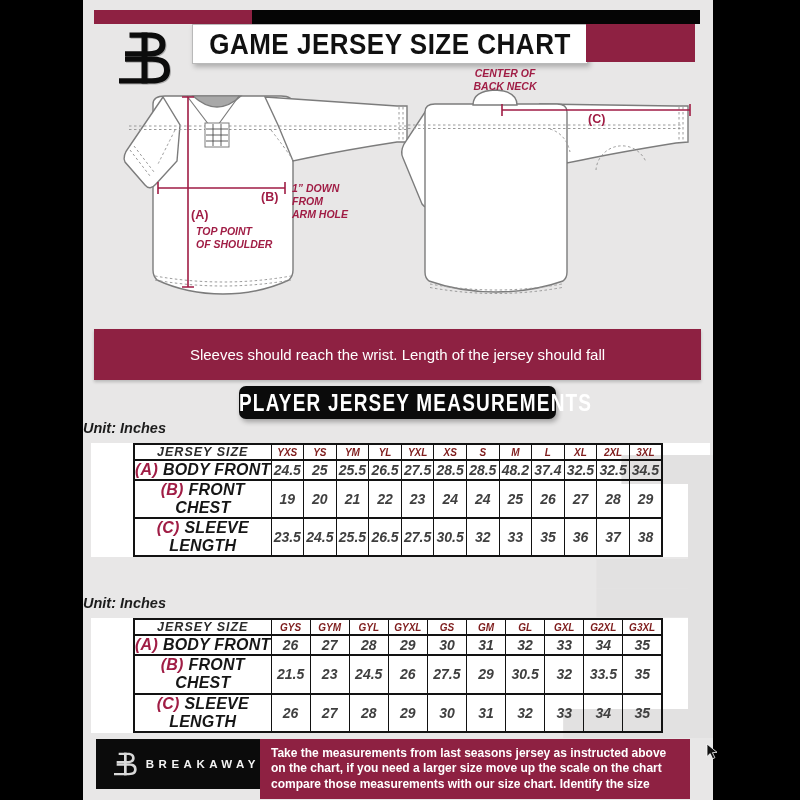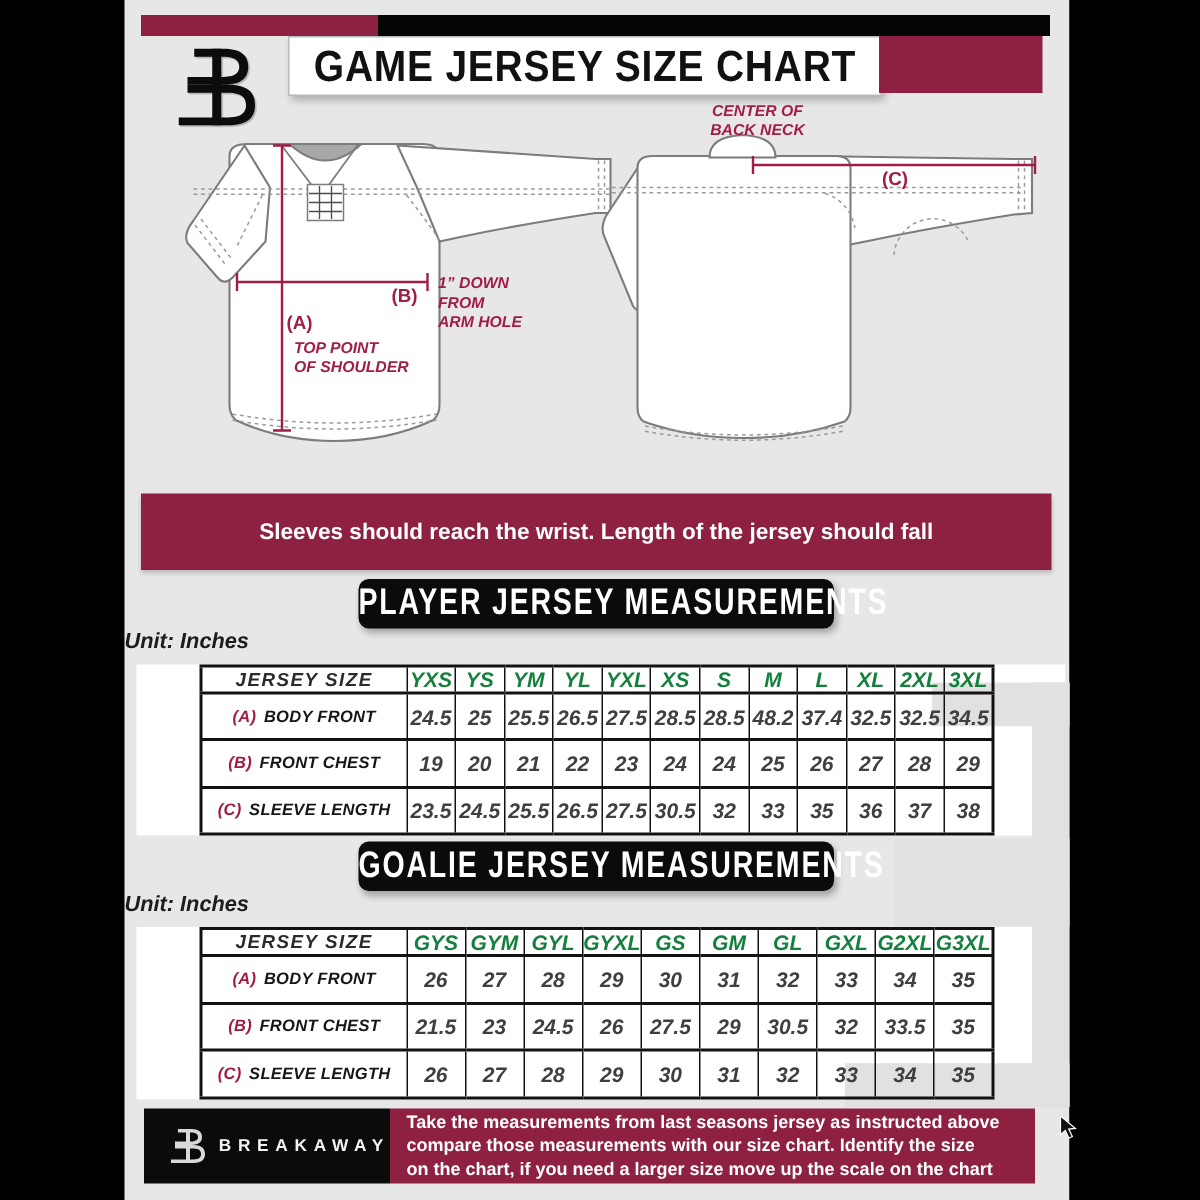--- a/index.html
+++ b/index.html
@@ -26,50 +26,50 @@
   .jersey-line{fill:#fff;stroke:#7c7c7c;stroke-width:1.4;}
   .seam{fill:none;stroke:#9a9a9a;stroke-width:1;stroke-dasharray:2.5 2.5;}
   .lace{stroke:#4d4d4d;stroke-width:.9;}
   .meas{stroke:#a01d45;stroke-width:1.6;fill:none;}
   .meas-label{fill:#a01d45;font-weight:800;font-size:12.5px;font-family:"Liberation Sans",sans-serif;}
   .meas-note{fill:#a01d45;font-weight:700;font-style:italic;font-size:10.5px;font-family:"Liberation Sans",sans-serif;}
 
   
   .fit-banner{left:11px;top:329px;width:607px;height:51px;background:#8e2142;color:#fff;
               display:flex;flex-direction:column;align-items:center;justify-content:center;
-              font-size:15px;font-weight:700;line-height:23px;text-align:center;box-shadow:0 2px 3px rgba(0,0,0,.2);}
+              font-size:15px;font-weight:400;line-height:23px;text-align:center;box-shadow:0 2px 3px rgba(0,0,0,.2);}
 
   
   .section-title{width:317px;height:33px;background:#0b0b0b;border-radius:7px;
                  box-shadow:2px 3px 5px rgba(0,0,0,.3);display:flex;align-items:center;}
   .section-title span{display:inline-block;transform:scaleY(1.3);font-size:19px;font-weight:800;
                       letter-spacing:1.2px;color:#fff;white-space:nowrap;}
   .unit-label{left:0;width:630px;text-align:left;font-size:14.5px;font-weight:700;font-style:italic;color:#1c1c1c;}
 
   
   .panel{background:#fff;z-index:1;}
   .watermark{z-index:2;color:#e2e1e1;}
   .table-wrap{z-index:3;font-style:italic;}
   .size-table{border-collapse:collapse;table-layout:fixed;width:100%;height:100%;}
   .size-table th,.size-table td{border:1.6px solid #121212;border-top-width:2.3px;border-bottom-width:2.3px;
       padding:0;text-align:center;vertical-align:middle;background:transparent;overflow:hidden;}
   .size-table{border:2.4px solid #121212;}
   th.size-head{font-size:12.5px;font-weight:600;letter-spacing:1px;color:#2b2b2b;}
-  th.size-col{font-size:14px;font-weight:800;color:#15803d;}
-  td.row-label{font-size:11px;letter-spacing:.2px;color:#161616;font-weight:700;}
+  th.size-col{font-size:10px;font-weight:800;color:#7f1d1d;}
+  td.row-label{font-size:16px;letter-spacing:.2px;color:#161616;font-weight:700;}
   td.row-label .row-key{color:#a01d45;font-weight:800;margin-right:5px;}
   td.val{font-size:14px;font-weight:600;color:#3f3f3f;}
 
   
   .footer-black{left:13px;top:739px;width:164px;height:50px;background:#0b0b0b;z-index:3;
                 display:flex;align-items:center;justify-content:flex-end;gap:8px;}
   .footer-logo{width:24px;height:28px;color:#d9d9d9;}
   .footer-brand{color:#f4f4f4;font-size:11.5px;font-weight:700;letter-spacing:4.5px;white-space:nowrap;}
-  .footer-maroon{left:177px;top:739px;width:430px;height:50px;background:#8e2142;color:#fff;z-index:3;
-                 box-sizing:border-box;padding:2px 11px;display:flex;flex-direction:column;}
+  .footer-maroon{left:177px;top:739px;width:430px;height:60px;background:#8e2142;color:#fff;z-index:3;
+                 box-sizing:border-box;padding:2px 11px;display:flex;flex-direction:column;justify-content:center;}
   .footer-maroon div{font-size:12px;font-weight:600;line-height:15.3px;white-space:nowrap;}
   .cursor{position:absolute;left:706px;top:744px;z-index:9;}
 </style>
 </head>
 <body>
 
 <svg width="0" height="0" style="position:absolute">
   <defs>
     <g id="logo-b">
       <path fill="currentColor" d="M14,6 L40,6 C58,6 62,14 62,22 C62,30 58,38 40,38 L8,38 L8,31 L40,31 C52,31 54,26 54,22 C54,18 52,13 40,13 L14,13 Z"></path>
@@ -240,23 +240,20 @@
               <td class="val">33</td>
               <td class="val">35</td>
               <td class="val">36</td>
               <td class="val">37</td>
               <td class="val">38</td>
             </tr>
           </tbody>
         </table>
       </div>
 
-    <div class="abs section-title" style="left:156px;top:561px">
-      <span>GOALIE JERSEY MEASUREMENTS</span>
-    </div>
     <div class="abs unit-label" style="top:595px">Unit: Inches</div>
     <div class="abs table-wrap" style="left:50px;top:618px;width:530px;height:115px">
         <table class="size-table">
           <colgroup>
             <col style="width: 137px;">
             <col>
             <col>
             <col>
             <col>
             <col>
@@ -326,22 +323,22 @@
       </div>
 
     <div class="abs footer-black">
       <svg class="footer-logo" viewBox="0 0 72 80">
         <use href="#logo-b"></use>
       </svg>
       <span class="footer-brand">BREAKAWAY</span>
     </div>
     <div class="abs footer-maroon">
       <div>Take the measurements from last seasons jersey as instructed above</div>
+      <div>on the chart, if you need a larger size move up the scale on the chart</div>
       <div>compare those measurements  with our size chart. Identify the size</div>
-      <div>on the chart, if you need a larger size move up the scale on the chart</div>
     </div>
   </div>
 
   <div class="frame-bar frame-right"></div>
 
   <svg class="cursor" width="12" height="16" viewBox="0 0 12 16">
     <path d="M1,0 L1,12.5 L4.2,9.6 L6.6,14.8 L8.9,13.7 L6.5,8.7 L11,8.3 Z" fill="#111" stroke="#fff" stroke-width="0.8"></path>
   </svg>
 </div>
 

